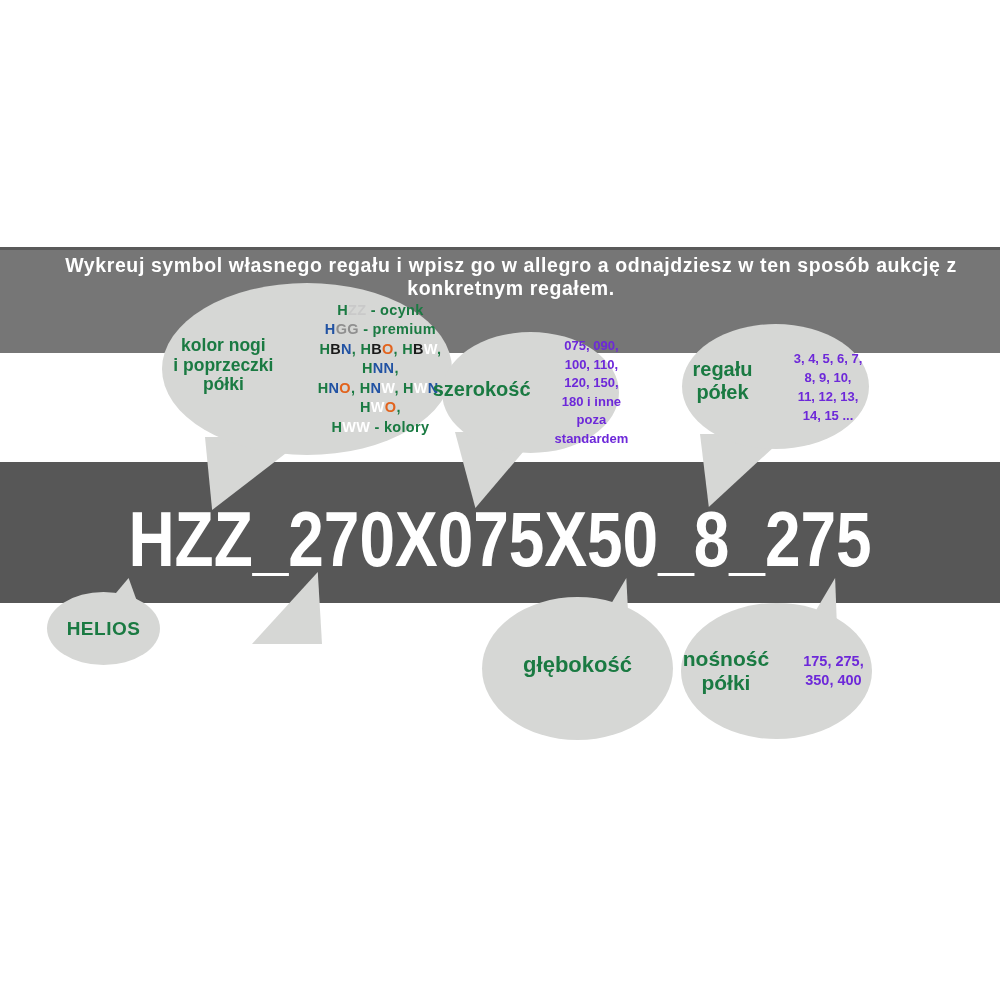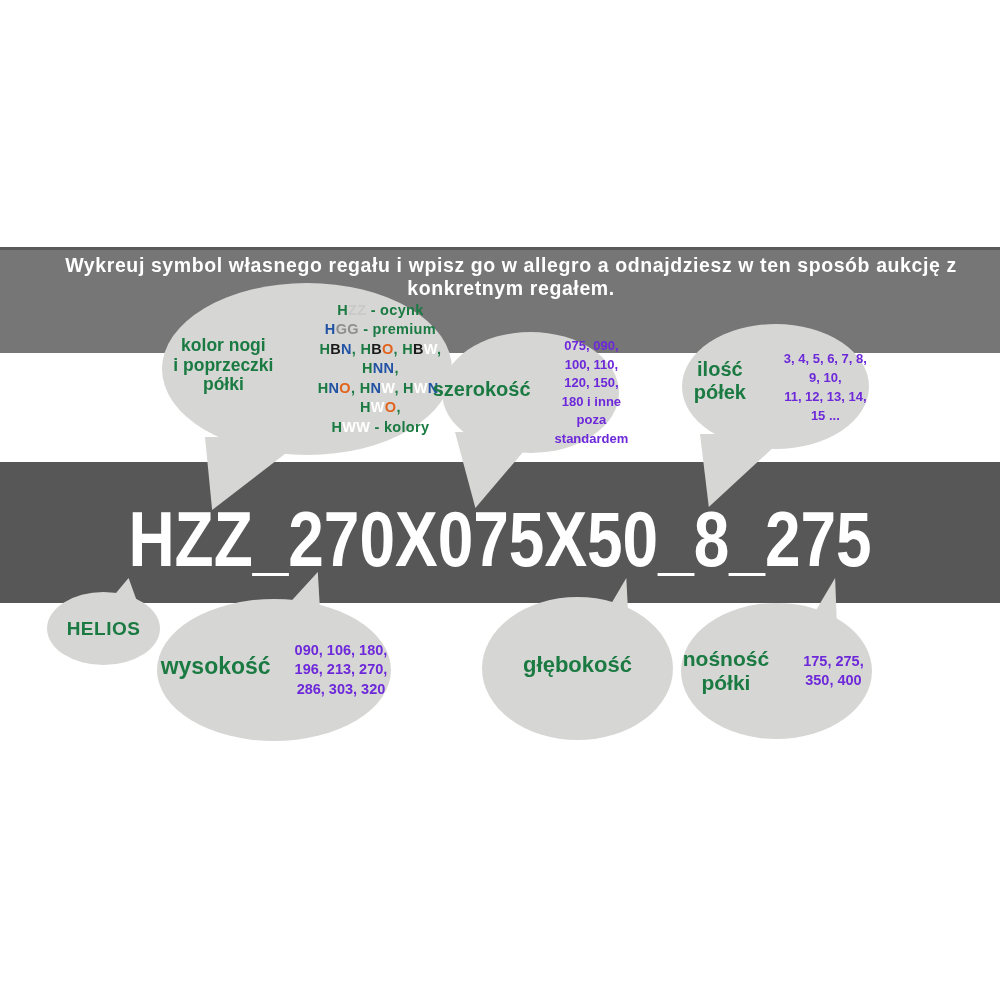--- a/index.html
+++ b/index.html
@@ -106,39 +106,31 @@
   <div class="bubble b-szer">
     <div class="bub-title">szerokość</div>
     <div class="bub-body">
         <div>075, 090, 100, 110,</div>
         <div>120, 150, 180  i inne</div>
         <div>poza standardem</div>
       </div>
   </div>
 
   <div class="bubble b-ilosc">
-    <div class="bub-title">ilość półek</div>
+    <div class="bub-title">regału półek</div>
     <div class="bub-body">
         <div>3, 4, 5, 6, 7, 8, 9, 10,</div>
         <div>11, 12, 13, 14, 15 ...</div>
       </div>
   </div>
 
   <div class="bubble b-helios">
     <div class="bub-title">HELIOS</div>
   </div>
 
-  <div class="bubble b-wys">
-    <div class="bub-title">wysokość</div>
-    <div class="bub-body">
-        <div>090, 106, 180,</div>
-        <div>196, 213, 270,</div>
-        <div>286, 303, 320</div>
-      </div>
-  </div>
 
   <div class="bubble b-gleb">
     <div class="bub-title">głębokość</div>
   </div>
 
   <div class="bubble b-nos">
     <div class="bub-title">nośność półki</div>
     <div class="bub-body">
         <div>175, 275, 350, 400</div>
       </div>

